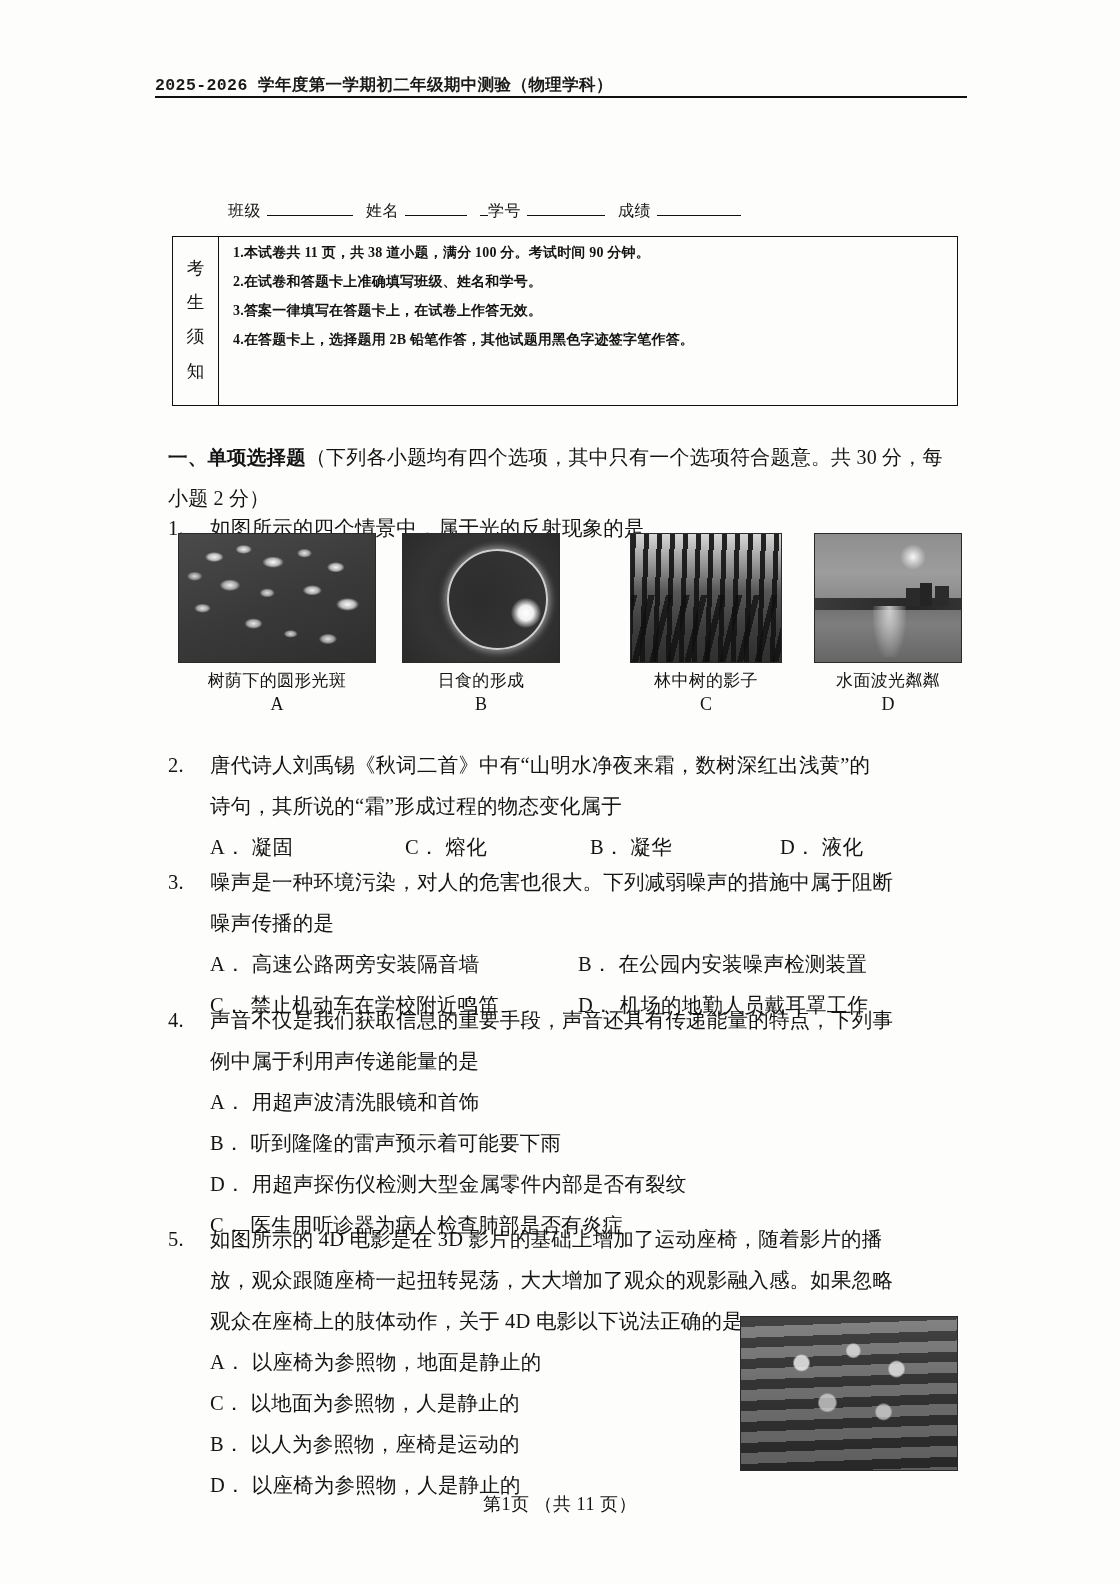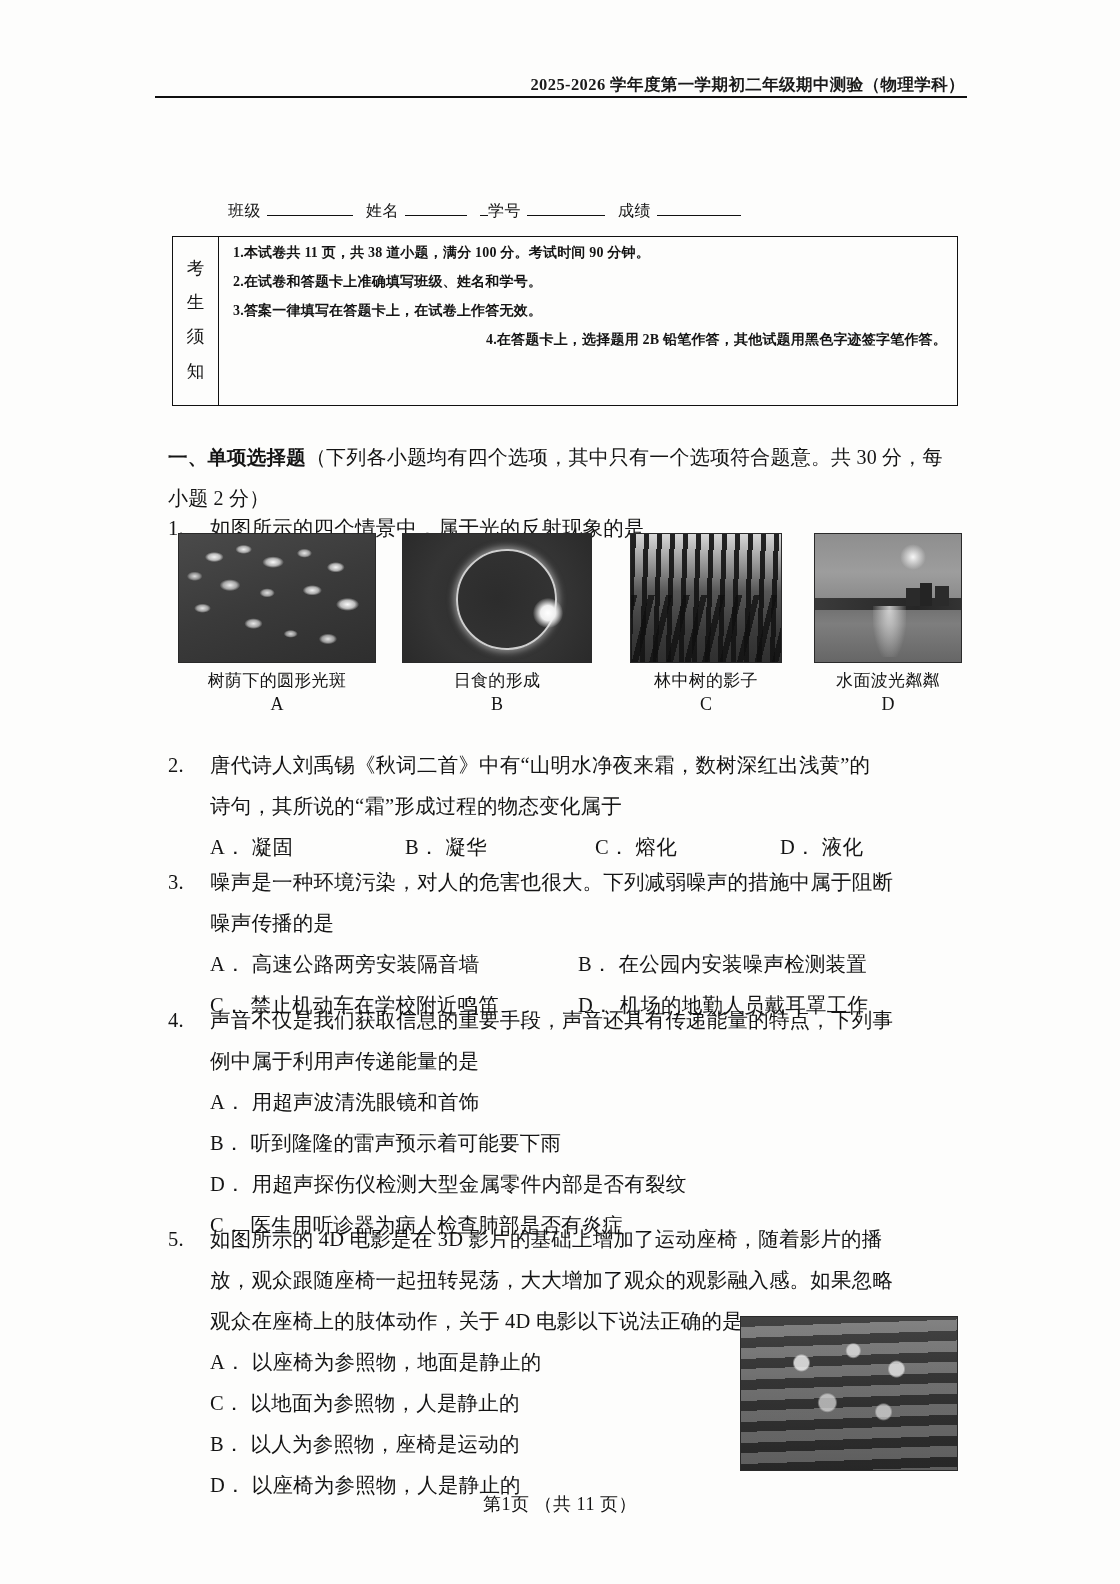--- a/index.html
+++ b/index.html
@@ -19,25 +19,26 @@
     overflow: hidden;
     box-sizing: border-box;
   }
 
   
   .running-head {
     position: absolute;
     top: 74px;
     left: 155px;
     width: 810px;
-    text-align: right;
+    text-align: left;
     font-size: 16.5px;
     font-weight: 700;
     letter-spacing: .4px;
     color: #1a1a1a;
+    font-family: Liberation Mono, monospace;
   }
   .head-rule {
     position: absolute;
     top: 96px;
     left: 155px;
     width: 812px;
     height: 2.2px;
     background: #101010;
   }
 
@@ -105,21 +106,21 @@
     justify-content: flex-start;
   }
   .notice-body .nline {
     font-size: 14px;
     line-height: 1;
     margin-bottom: 15px;
     letter-spacing: .2px;
     white-space: nowrap;
     font-weight: 600;
   }
-  .notice-body .nline:last-child { margin-bottom: 0; text-align: right; }
+  .notice-body .nline:last-child { margin-bottom: 0; }
 
   
   .sec-head {
     position: absolute;
     top: 437px;
     left: 168px;
     width: 792px;
     font-size: 20px;
     line-height: 41px;
     letter-spacing: .2px;
@@ -308,21 +309,21 @@
   </div>
 
   <div class="figstrip">
     <div class="fig" style="left:10px; top:0; width:198px;">
       <div class="frame grainy" style="height:130px;">
         <div class="ph ph-dapple"></div>
       </div>
       <div class="cap">树荫下的圆形光斑</div>
       <div class="let">A</div>
     </div>
-    <div class="fig" style="left:234px; top:0; width:190px;">
+    <div class="fig" style="left:234px; top:0; width:158px;">
       <div class="frame grainy" style="height:130px;">
         <div class="ph ph-eclipse">
           <div style="position:absolute;left:28%;top:12%;width:97px;height:97px;border-radius:50%;border:2.5px solid #cfcfcf;box-shadow:0 0 7px 2px rgba(230,230,230,.55);"></div>
           <div style="position:absolute;left:69%;top:50%;width:30px;height:30px;border-radius:50%;background:radial-gradient(circle,#ffffff 0%,#f0f0f0 35%,rgba(200,200,200,0) 72%);"></div>
         </div>
       </div>
       <div class="cap">日食的形成</div>
       <div class="let">B</div>
     </div>
     <div class="fig" style="left:462px; top:0; width:152px;">
@@ -348,22 +349,22 @@
     </div>
   </div>
 
   <div class="q" style="top:745px">
     <span class="num">2.</span>
     <span class="stem">唐代诗人刘禹锡《秋词二首》中有“山明水净夜来霜，数树深红出浅黄”的</span>
     <span class="stem">诗句，其所说的“霜”形成过程的物态变化属于</span>
     <div class="opts">
       <div class="opt-row">
         <div class="opt" style="width:195px"><span class="lab">A．</span><span>凝固</span></div>
+        <div class="opt" style="width:185px"><span class="lab">C．</span><span>熔化</span></div>
         <div class="opt" style="width:190px"><span class="lab">B．</span><span>凝华</span></div>
-        <div class="opt" style="width:185px"><span class="lab">C．</span><span>熔化</span></div>
         <div class="opt"><span class="lab">D．</span><span>液化</span></div>
       </div>
     </div>
   </div>
 
   <div class="q" style="top:862px">
     <span class="num">3.</span>
     <span class="stem">噪声是一种环境污染，对人的危害也很大。下列减弱噪声的措施中属于阻断</span>
     <span class="stem">噪声传播的是</span>
     <div class="opts">

